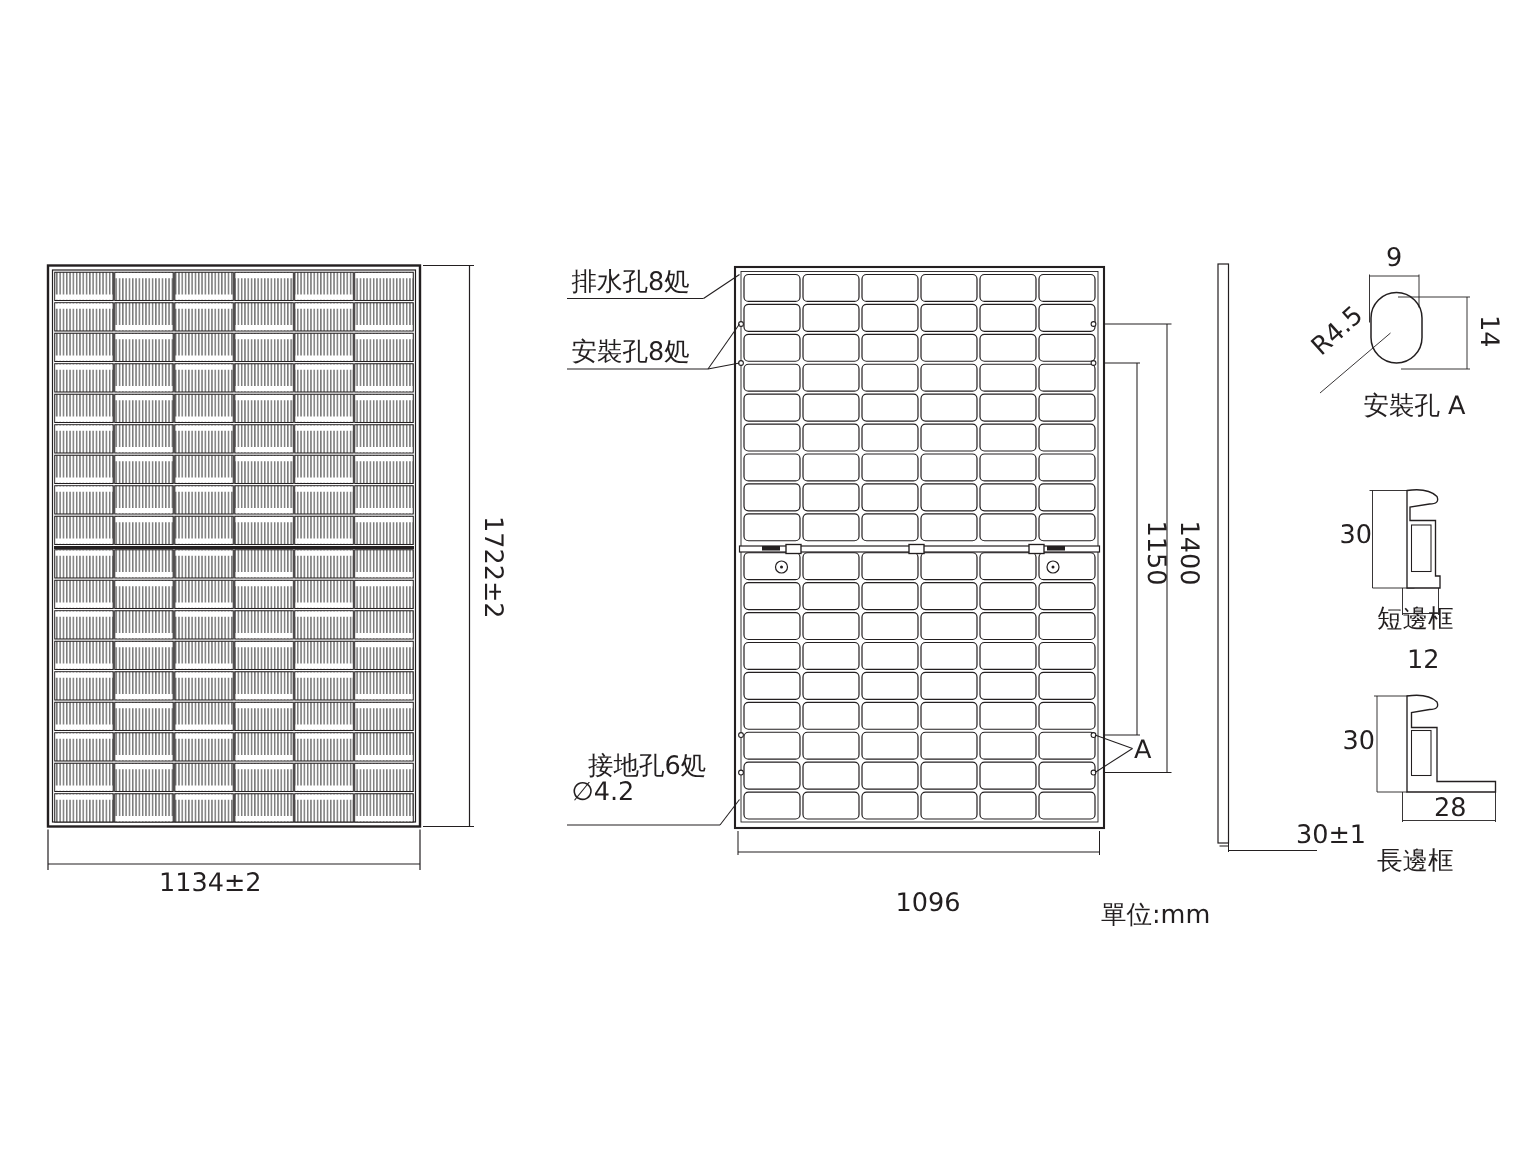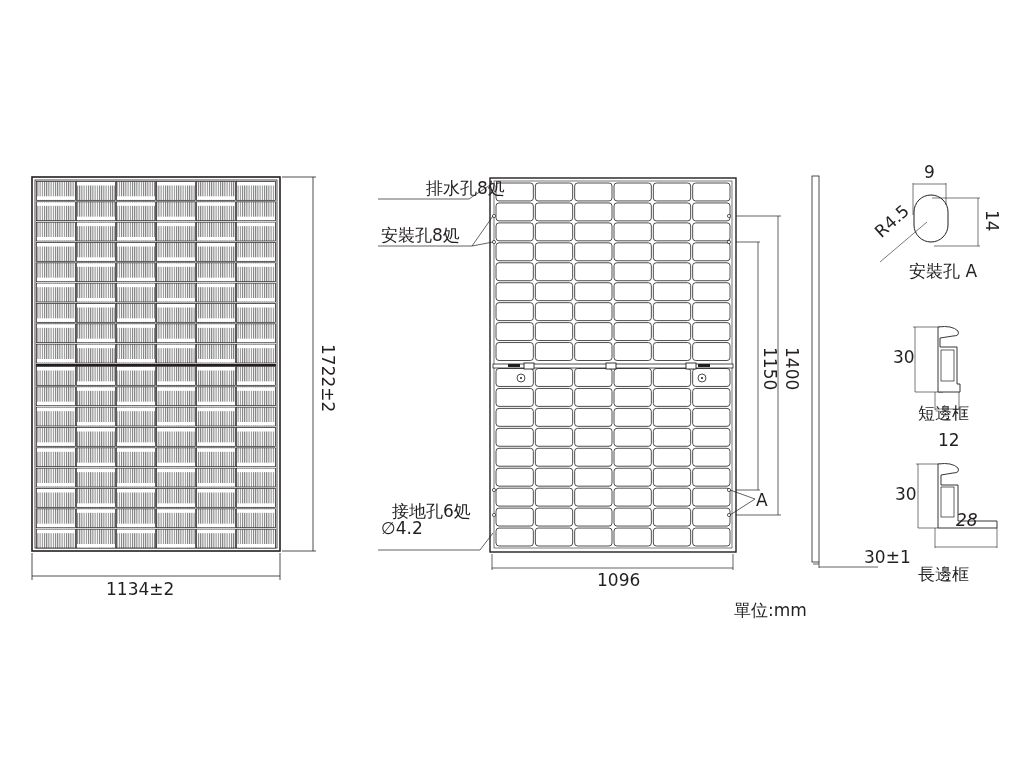--- a/index.html
+++ b/index.html
@@ -430,37 +430,37 @@
   <path d="M938 464 L938 528 L997 528 L997 521 L958 521 L958 485 L941 485 L941 475 L953 473 Q960 473 958 468 Q952 462 938 464 Z" fill="#fff" stroke="#231f20" stroke-width="0.9"></path>
   <rect x="941" y="487" width="13" height="30" fill="#fff" stroke="#231f20" stroke-width="0.7"></rect>
   <line x1="935" y1="528" x2="935" y2="548" stroke="#231f20" stroke-width="0.6"></line>
   <line x1="997" y1="528" x2="997" y2="548" stroke="#231f20" stroke-width="0.6"></line>
   <line x1="935" y1="547" x2="997" y2="547" stroke="#231f20" stroke-width="0.6"></line>
 </svg>
 
 <div class="lbl" style="left:106px;top:581px;">1134±2</div>
 <div class="vert" style="left:336px;top:344px;">1722±2</div>
 
-<div class="lbl" style="left:381px;top:180px;margin-left:45px;">排水孔8処</div>
+<div class="lbl" style="left:381px;top:180px;">排水孔8処</div>
 <div class="lbl" style="left:381px;top:227px;">安裝孔8処</div>
 <div class="lbl" style="left:381px;top:503px;margin-left:11px;">接地孔6処</div>
 <div class="lbl" style="left:381px;top:520px;">∅4.2</div>
-<div class="lbl" style="left:597px;top:572px;">1096</div>
+<div class="lbl" style="left:597px;top:594px;">1096</div>
 <div class="vert" style="left:800px;top:347px;">1400</div>
 <div class="vert" style="left:778px;top:347px;">1150</div>
 <div class="lbl" style="left:756px;top:492px;">A</div>
 
 <div class="lbl" style="left:822px;top:549px;margin-left:42px;">30±1</div>
 
 <div class="lbl" style="left:924px;top:164px;">9</div>
 <div class="vert" style="left:1000px;top:210px;">14</div>
 <div class="lbl" style="left:872px;top:228px;transform:rotate(-42deg);transform-origin:left top;">R4.5</div>
 <div class="lbl" style="left:909px;top:263px;text-align:right;">安裝孔 A</div>
 
 <div class="lbl" style="left:893px;top:349px;">30</div>
 <div class="lbl" style="left:938px;top:392px;margin-top:40px;">12</div>
 <div class="lbl" style="left:918px;top:405px;text-align:center;">短邊框</div>
 
 <div class="lbl" style="left:895px;top:486px;">30</div>
-<div class="lbl" style="left:956px;top:512px;font-style:italic;">28</div>
+<div class="lbl" style="left:956px;top:531px;">28</div>
 <div class="lbl" style="left:918px;top:566px;">長邊框</div>
 
 <div class="lbl" style="left:734px;top:602px;">單位:mm</div>
 
 </body></html>

